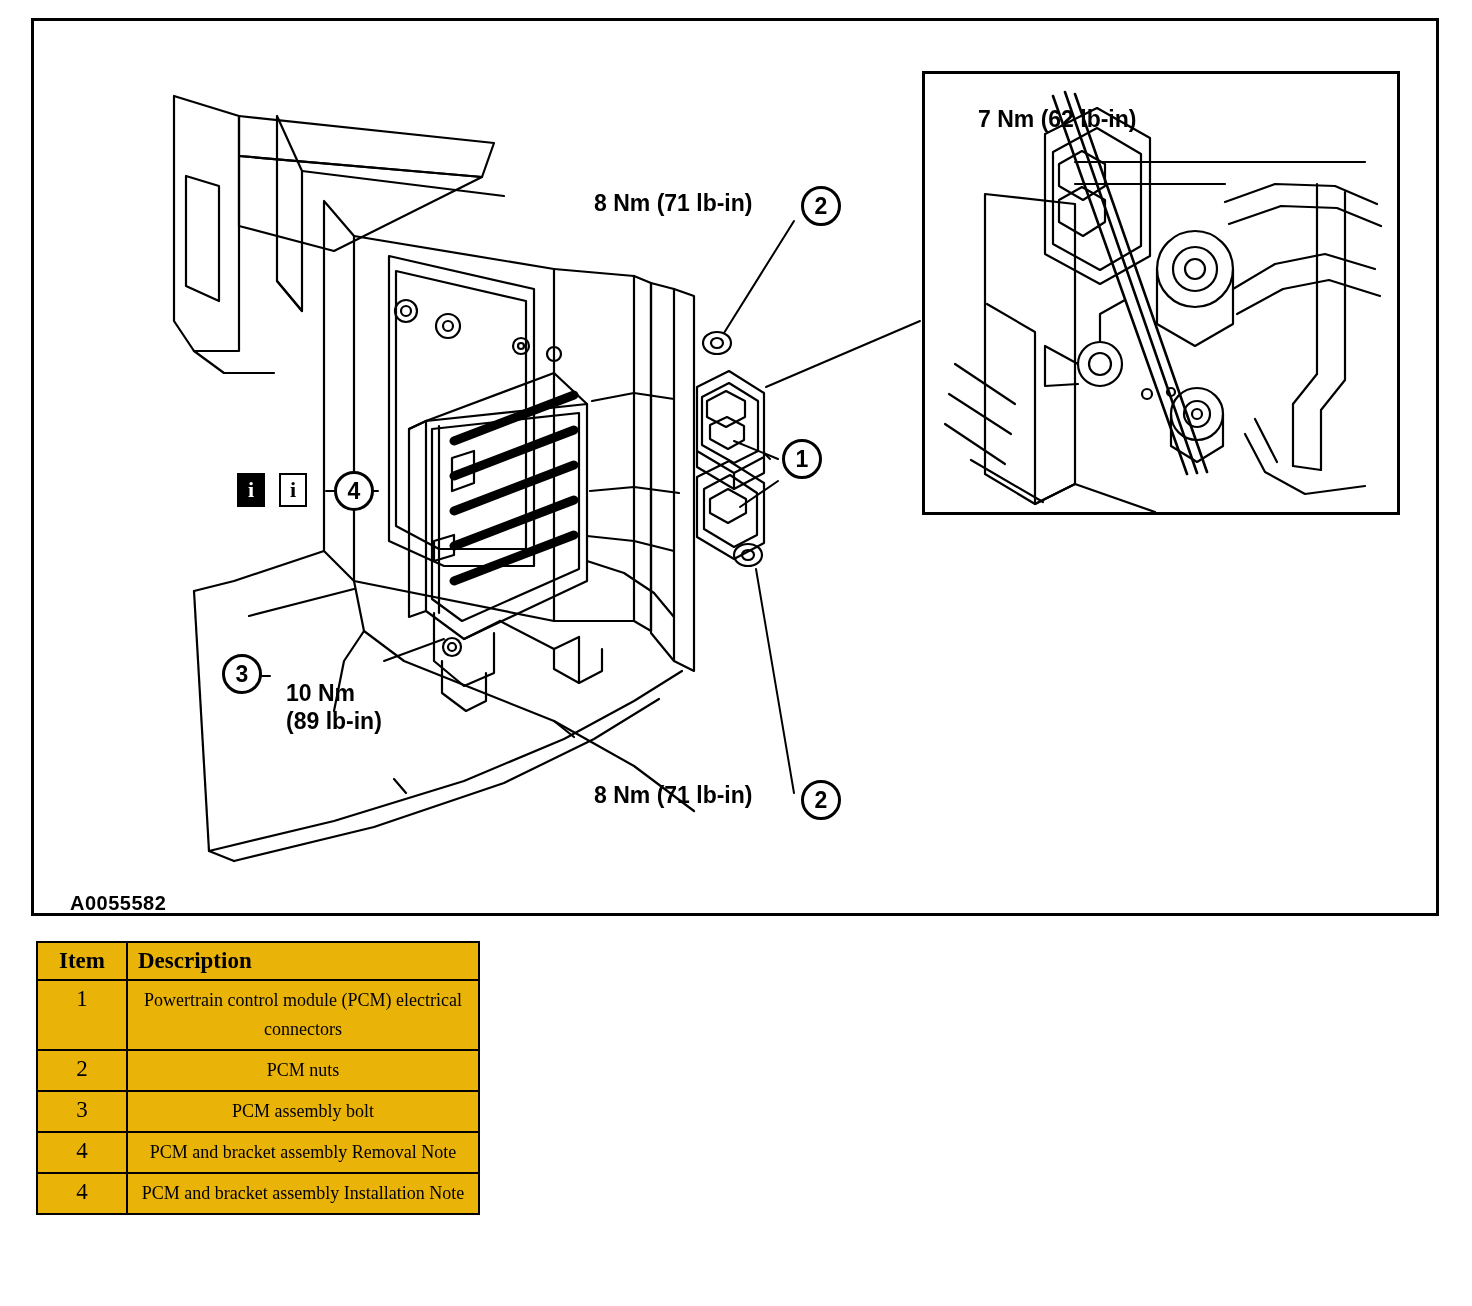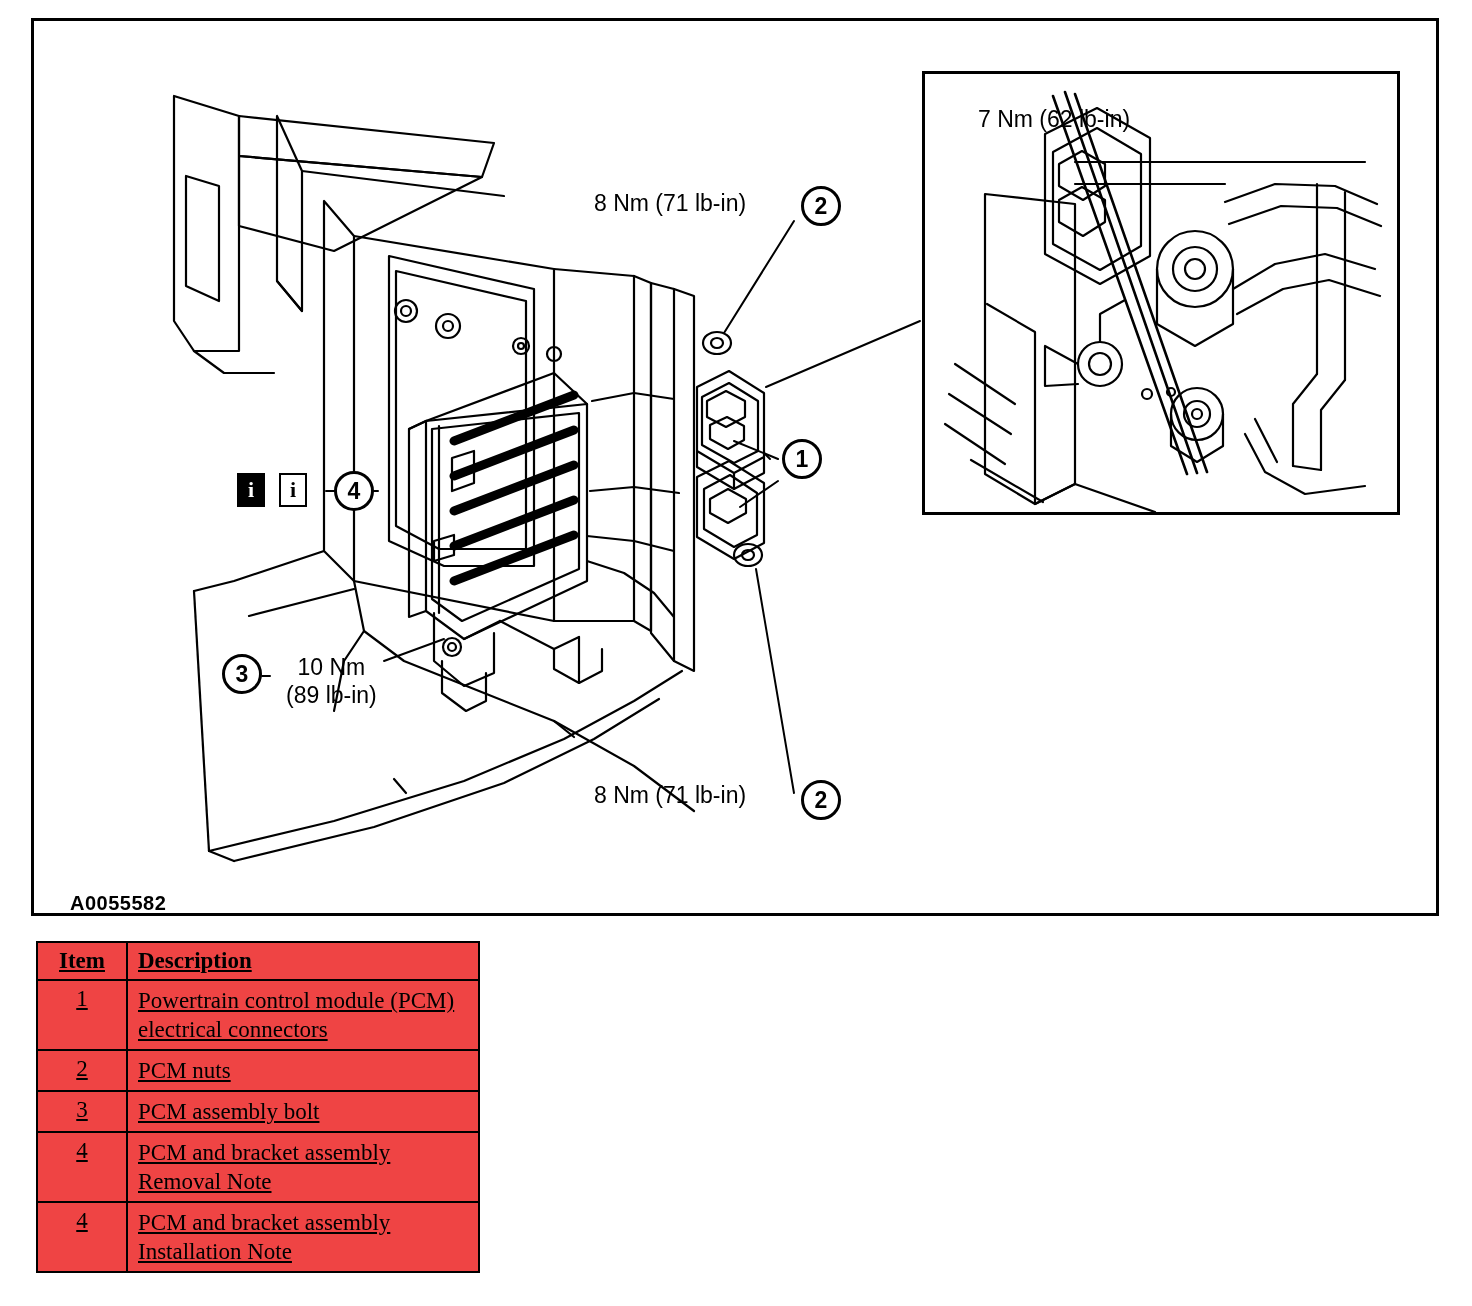--- a/index.html
+++ b/index.html
@@ -29,31 +29,31 @@
 
   #figure-svg {
     position: absolute;
     left: 0;
     top: 0;
   }
 
   .cap-label {
     position: absolute;
     font-family: "Liberation Sans", sans-serif;
-    font-weight: normal;
+    font-weight: bold;
     font-size: 23px;
     color: #000;
     white-space: pre;
     line-height: 28px;
   }
 
   
   #torque-2a { left: 560px; top: 168px; }
   #torque-2b { left: 560px; top: 760px; }
-  #torque-3  { left: 252px; top: 632px; text-align: center; }
+  #torque-3  { left: 252px; top: 658px; text-align: left; }
   #torque-inset { left: 944px; top: 84px; }
 
   
   .item-circle {
     position: absolute;
     width: 40px;
     height: 40px;
     border: 3px solid #000;
     border-radius: 50%;
     box-sizing: border-box;
@@ -121,29 +121,29 @@
     margin-top: 39px;
   }
 
   
   #items-table {
     position: absolute;
     left: 36px;
     top: 941px;
     border-collapse: collapse;
     font-family: "Liberation Serif", serif;
-    background: #ef4444;
-    text-decoration: underline;
+    background: #eab308;
   }
   #items-table th, #items-table td {
     border: 2px solid #000;
     padding: 5px 10px;
-    font-size: 23px;
+    font-size: 18px;
     color: #000;
     vertical-align: top;
+    text-align: center;
   }
   #items-table th {
     font-family: "Liberation Serif", serif;
     font-weight: bold;
     font-size: 23px;
     text-align: left;
   }
   #items-table th.col-item { text-align: center; width: 68px; }
   #items-table th.col-desc { width: 330px; margin-top: 47px; }
   #items-table td.cell-item {

